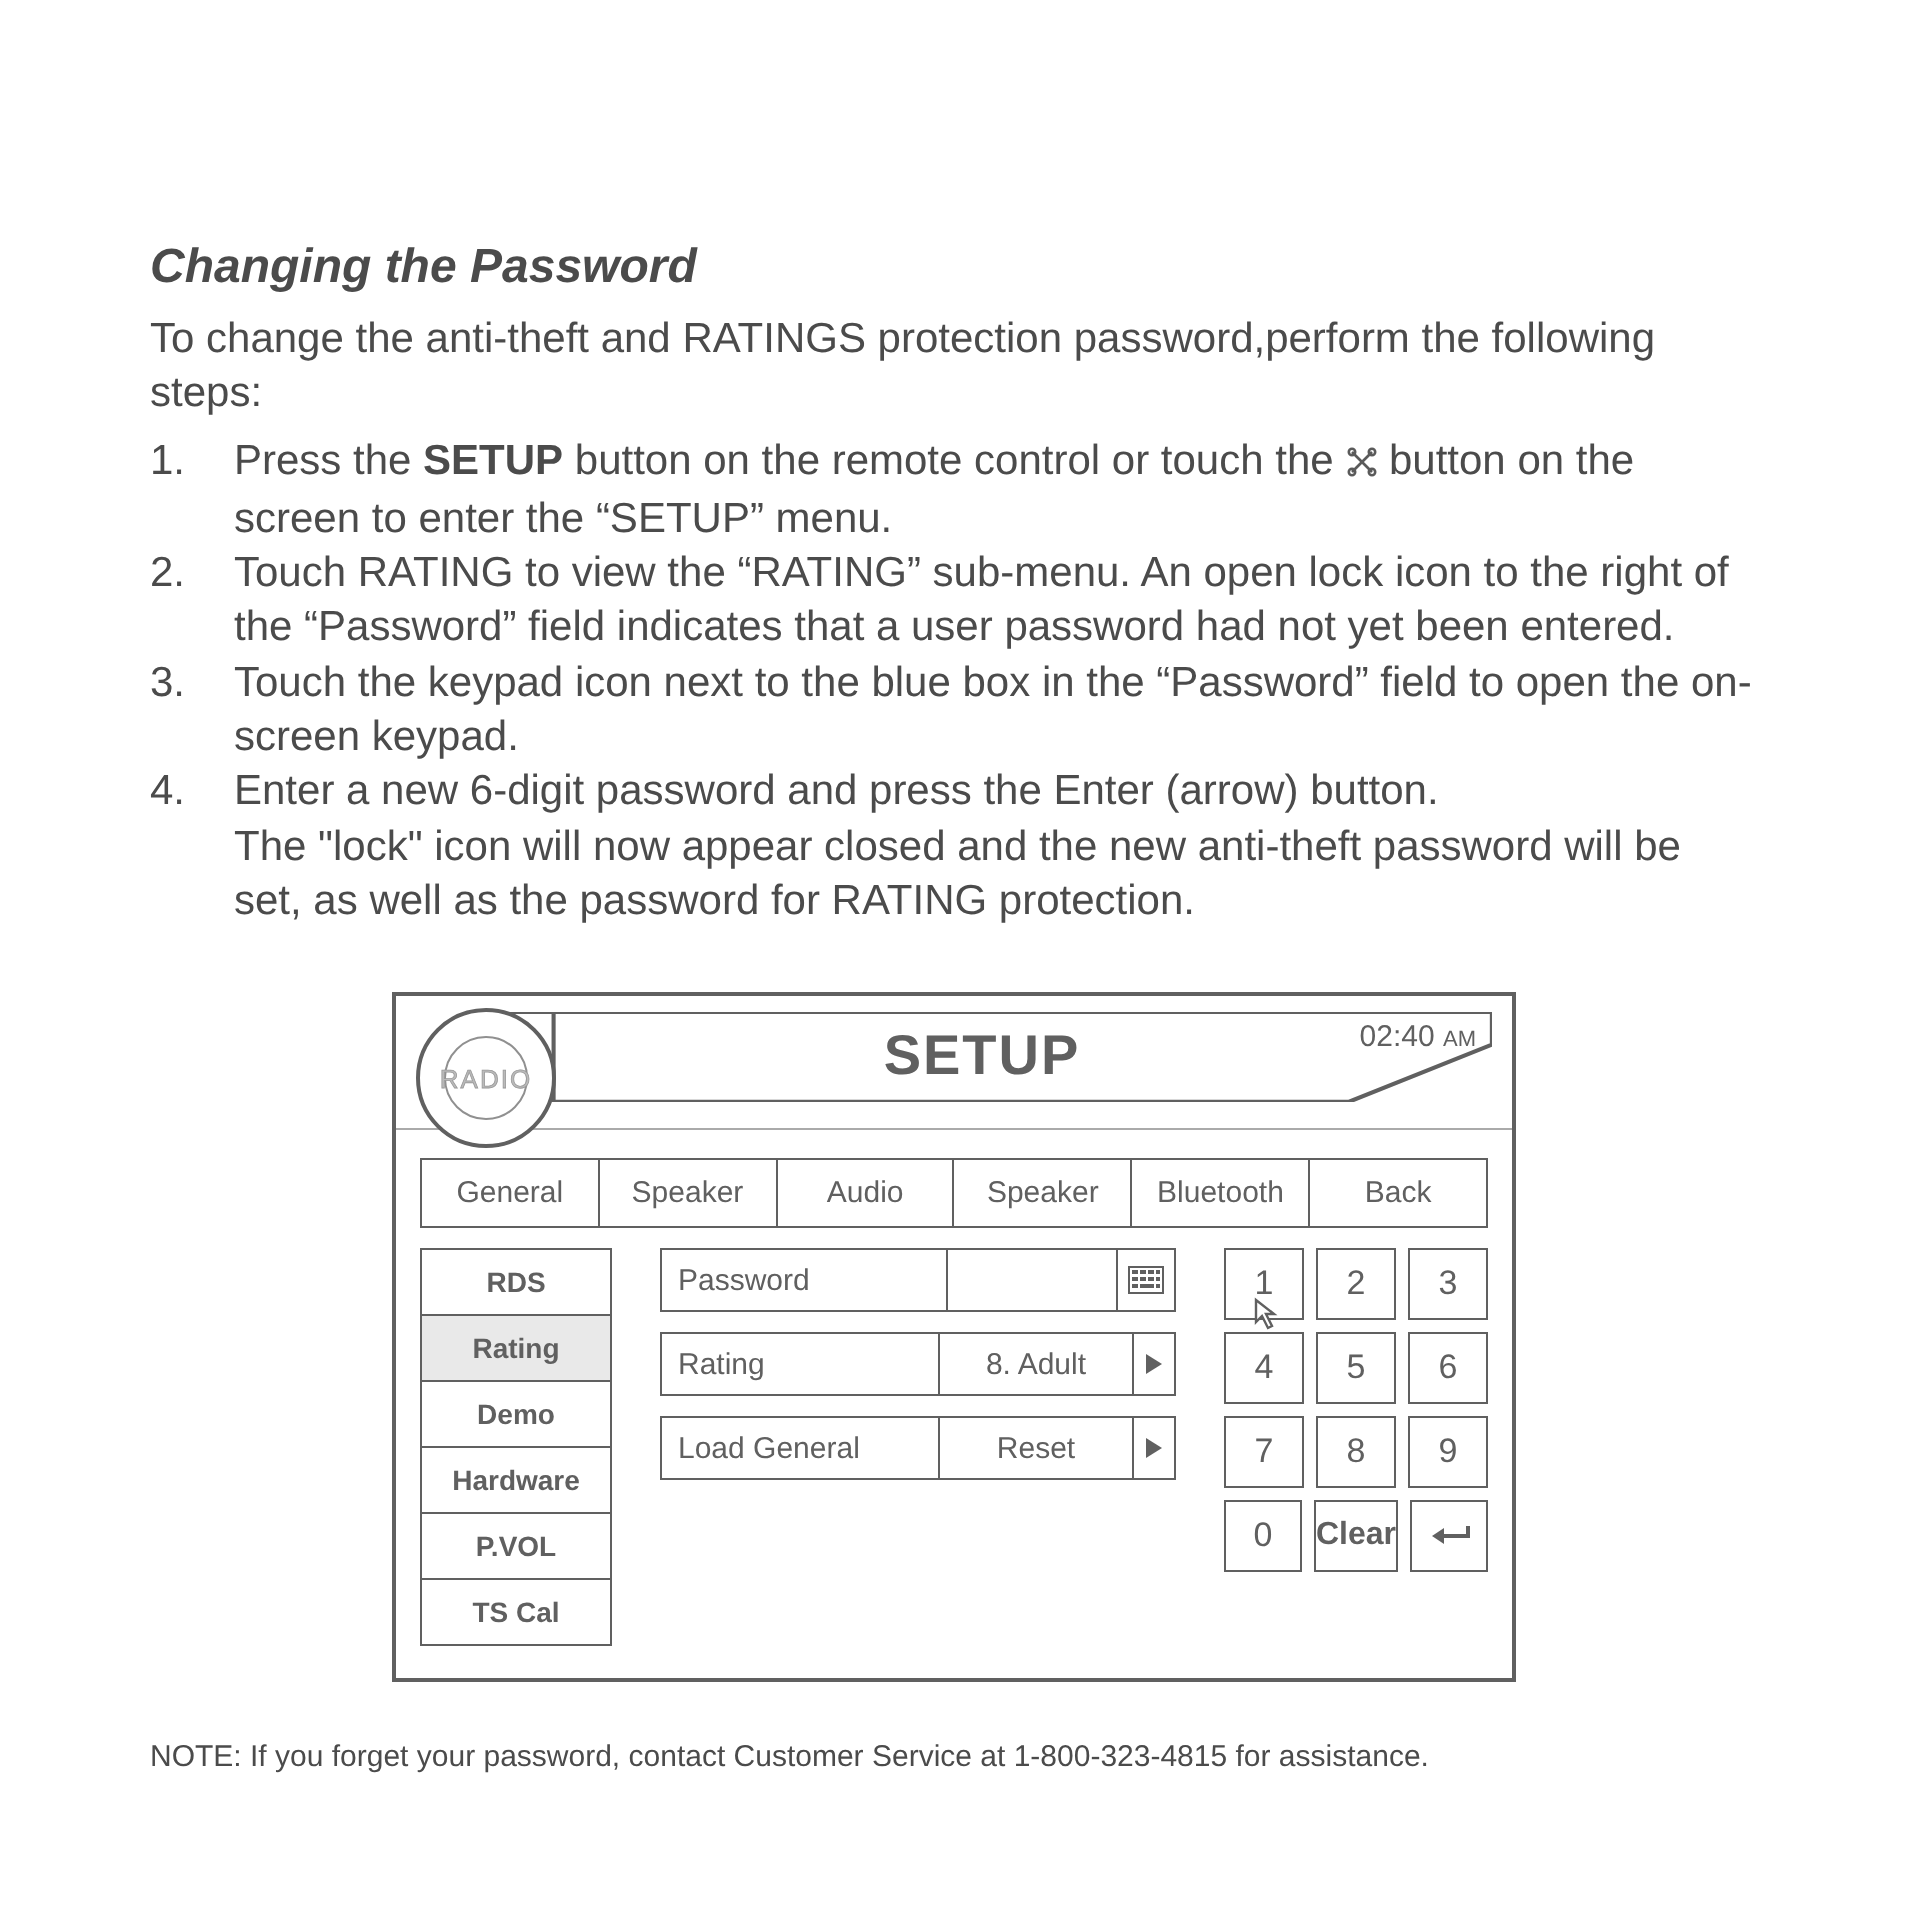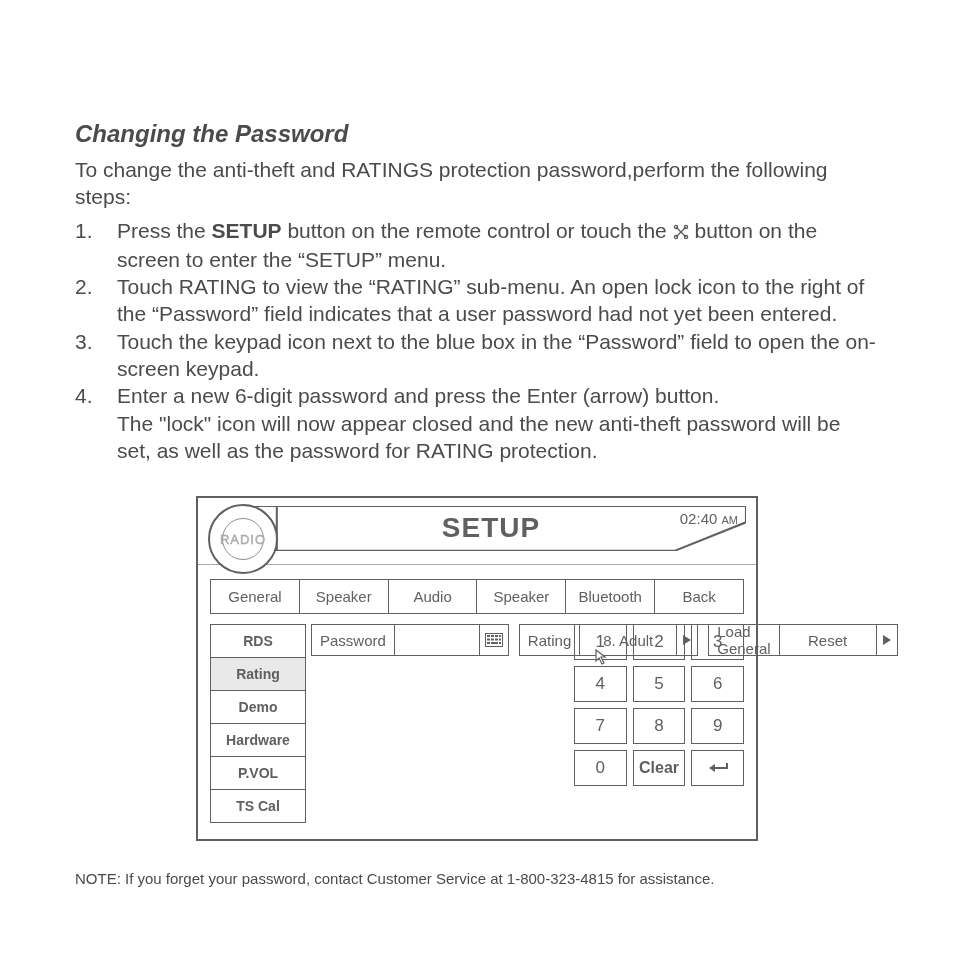--- a/index.html
+++ b/index.html
@@ -22,27 +22,27 @@
   .title-poly{position:absolute;inset:0}
   .title-text{position:relative;z-index:1;width:100%;text-align:center;font-size:28px;font-weight:bold;letter-spacing:1px}
   .clock{position:absolute;right:18px;top:12px;font-size:15px}
   .clock .ampm{font-size:11px}
 
   .setup-body{padding:14px 12px 16px 12px}
   .topnav{display:flex;width:100%;border:1px solid #606060;box-sizing:border-box;margin-bottom:10px}
   .topnav>div{flex:1;text-align:center;font-size:15px;font-weight:normal;padding:8px 0;border-right:1px solid #606060}
   .topnav>div:last-child{border-right:none}
 
-  .setup-grid{display:flex;gap:5px}
+  .setup-grid{display:flex;gap:24px}
   .sidenav{width:96px;border:1px solid #606060;box-sizing:border-box}
   .sidenav>div{text-align:center;font-size:14px;font-weight:bold;padding:8px 0;border-bottom:1px solid #606060}
   .sidenav>div:last-child{border-bottom:none}
   .sidenav .sel{background:#e9e9e9}
 
-  .midcol{width:258px;display:flex;flex-direction:row;gap:10px}
+  .midcol{width:258px;display:flex;flex-direction:column;gap:10px}
   .fieldrow{display:flex;border:1px solid #606060;height:32px;box-sizing:border-box;align-items:stretch}
   .fieldrow .lab{flex:1;display:flex;align-items:center;padding:0 8px;font-size:15px;border-right:1px solid #606060}
   .fieldrow .inbox{width:84px;border-right:1px solid #606060;display:flex;align-items:center;justify-content:center}
   .fieldrow .kbd{width:28px;display:flex;align-items:center;justify-content:center}
   .fieldrow .val{width:96px;display:flex;align-items:center;justify-content:center;font-size:15px;border-right:1px solid #606060}
   .fieldrow .tri{width:20px;display:flex;align-items:center;justify-content:center}
   .tri svg{display:block}
 
   .keypad{flex:1;display:flex;flex-direction:column;gap:6px}
   .krow{display:flex;gap:6px}

